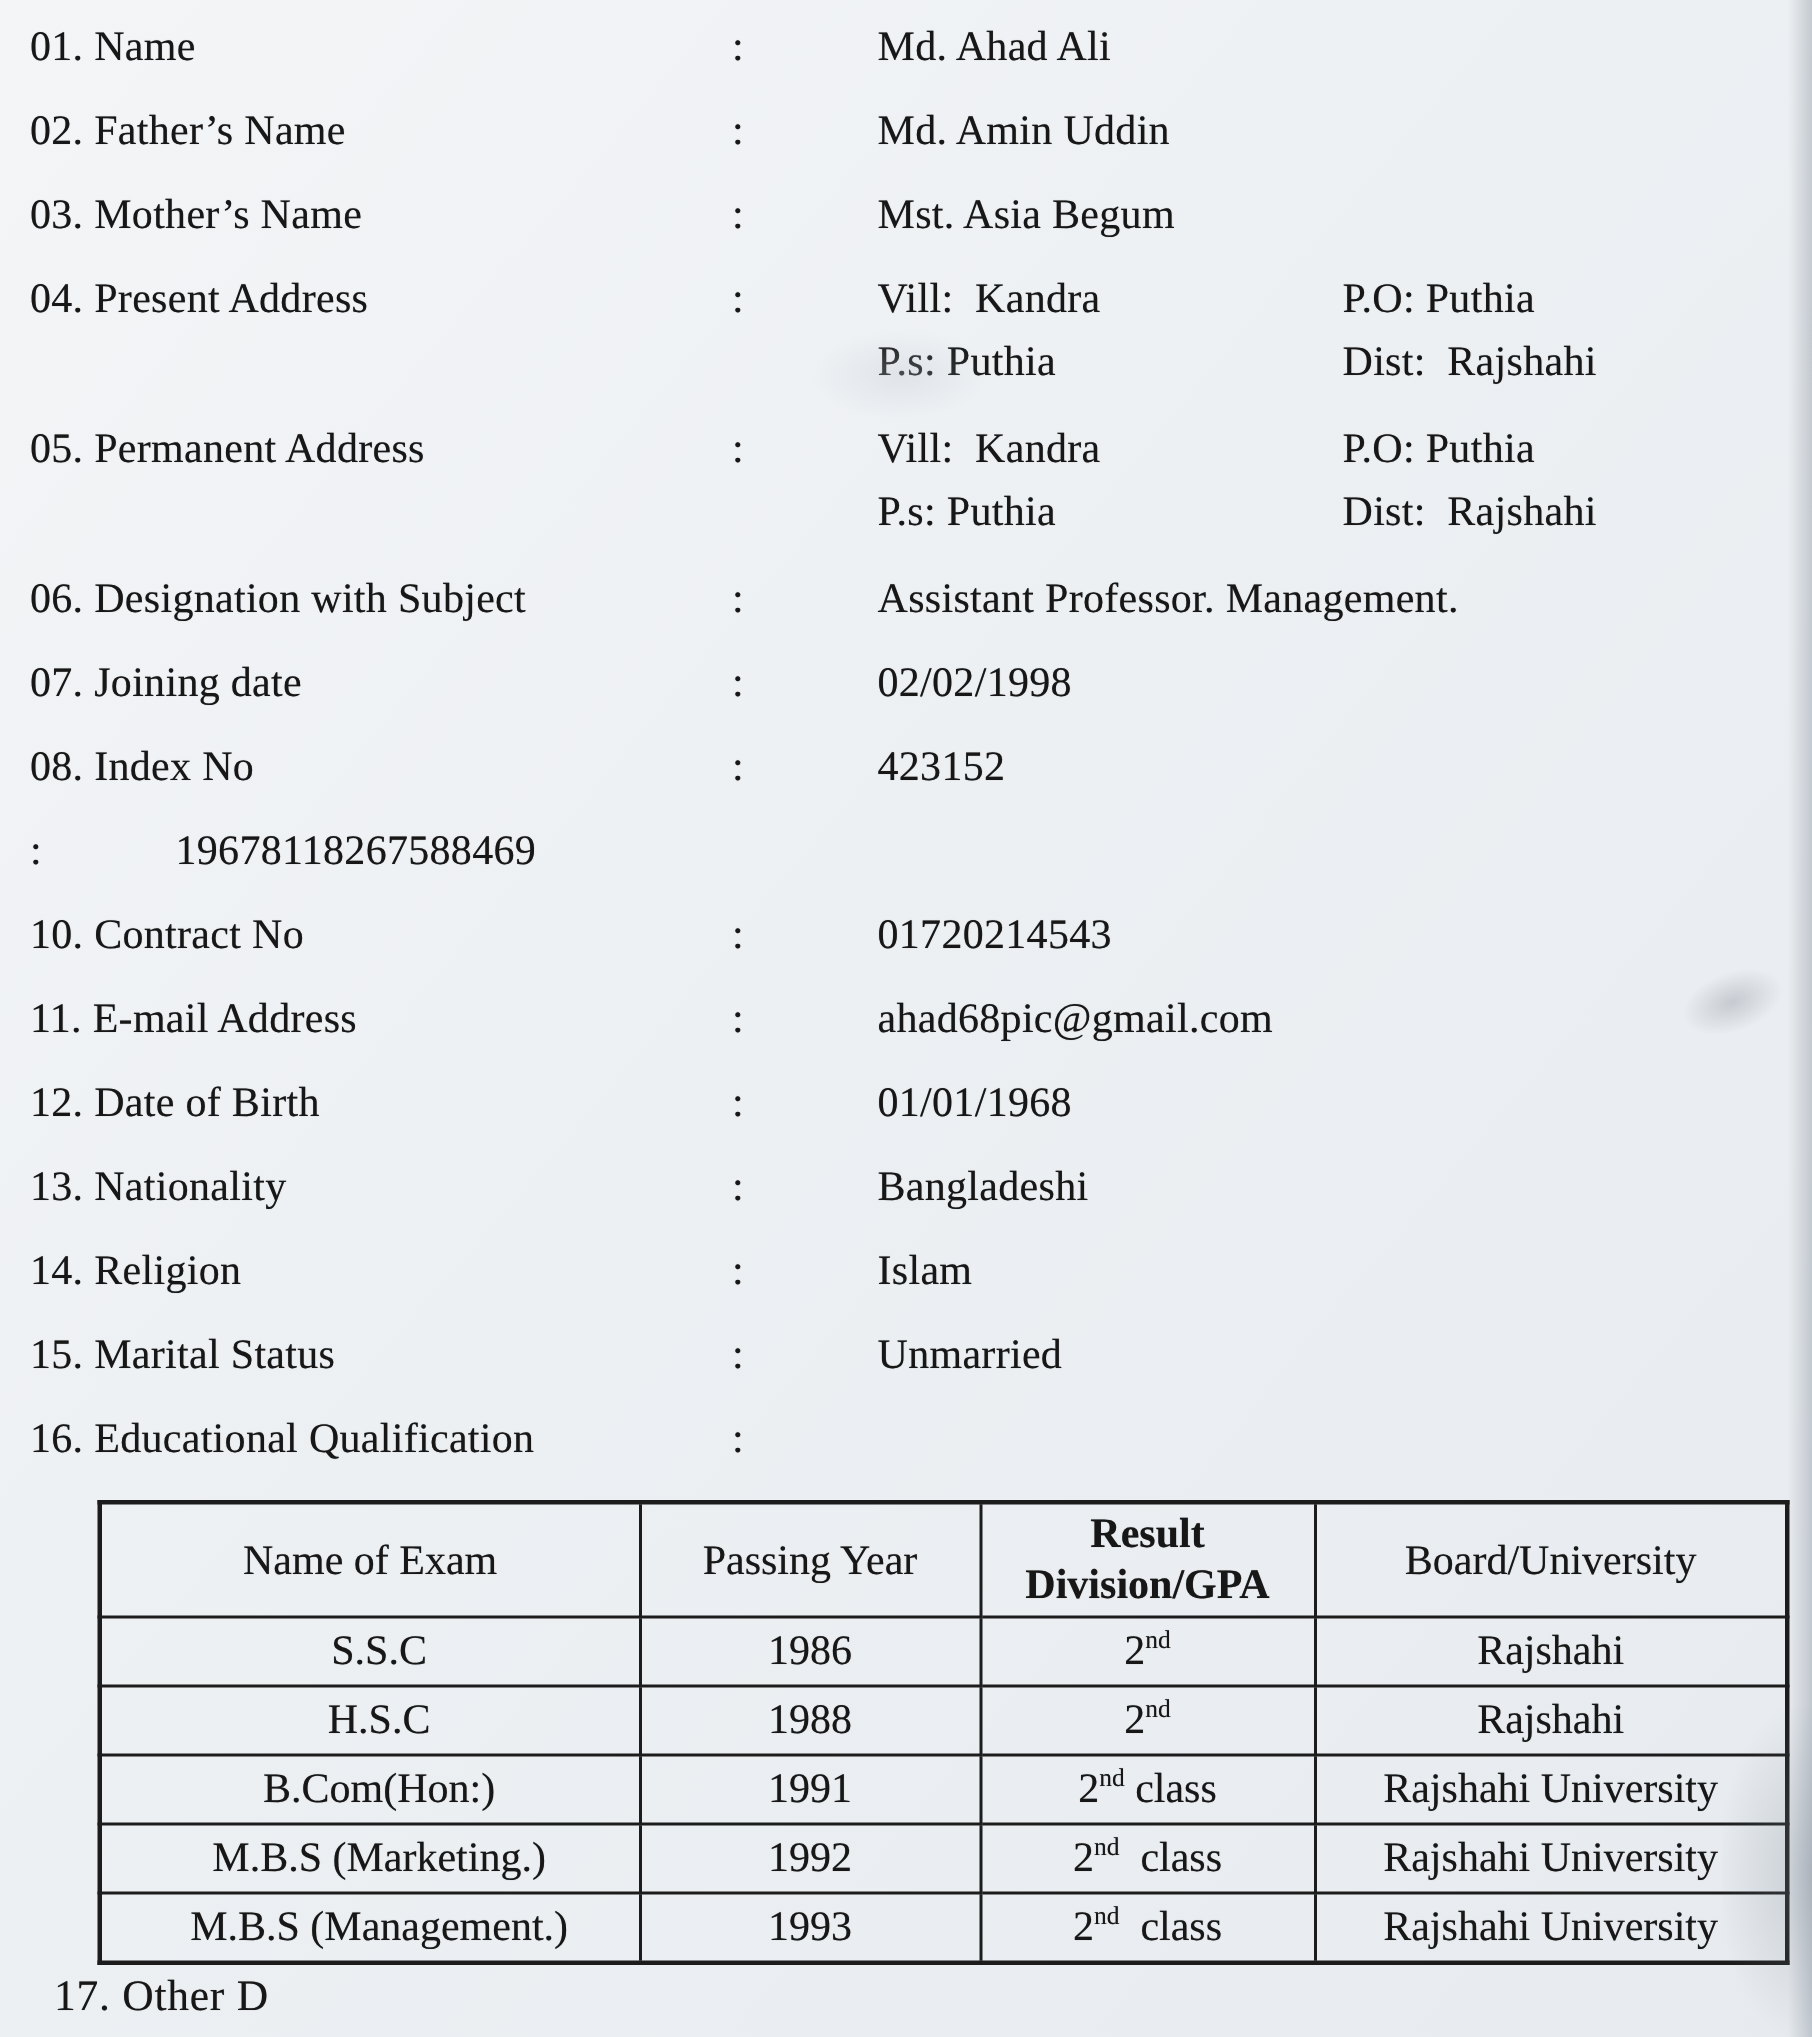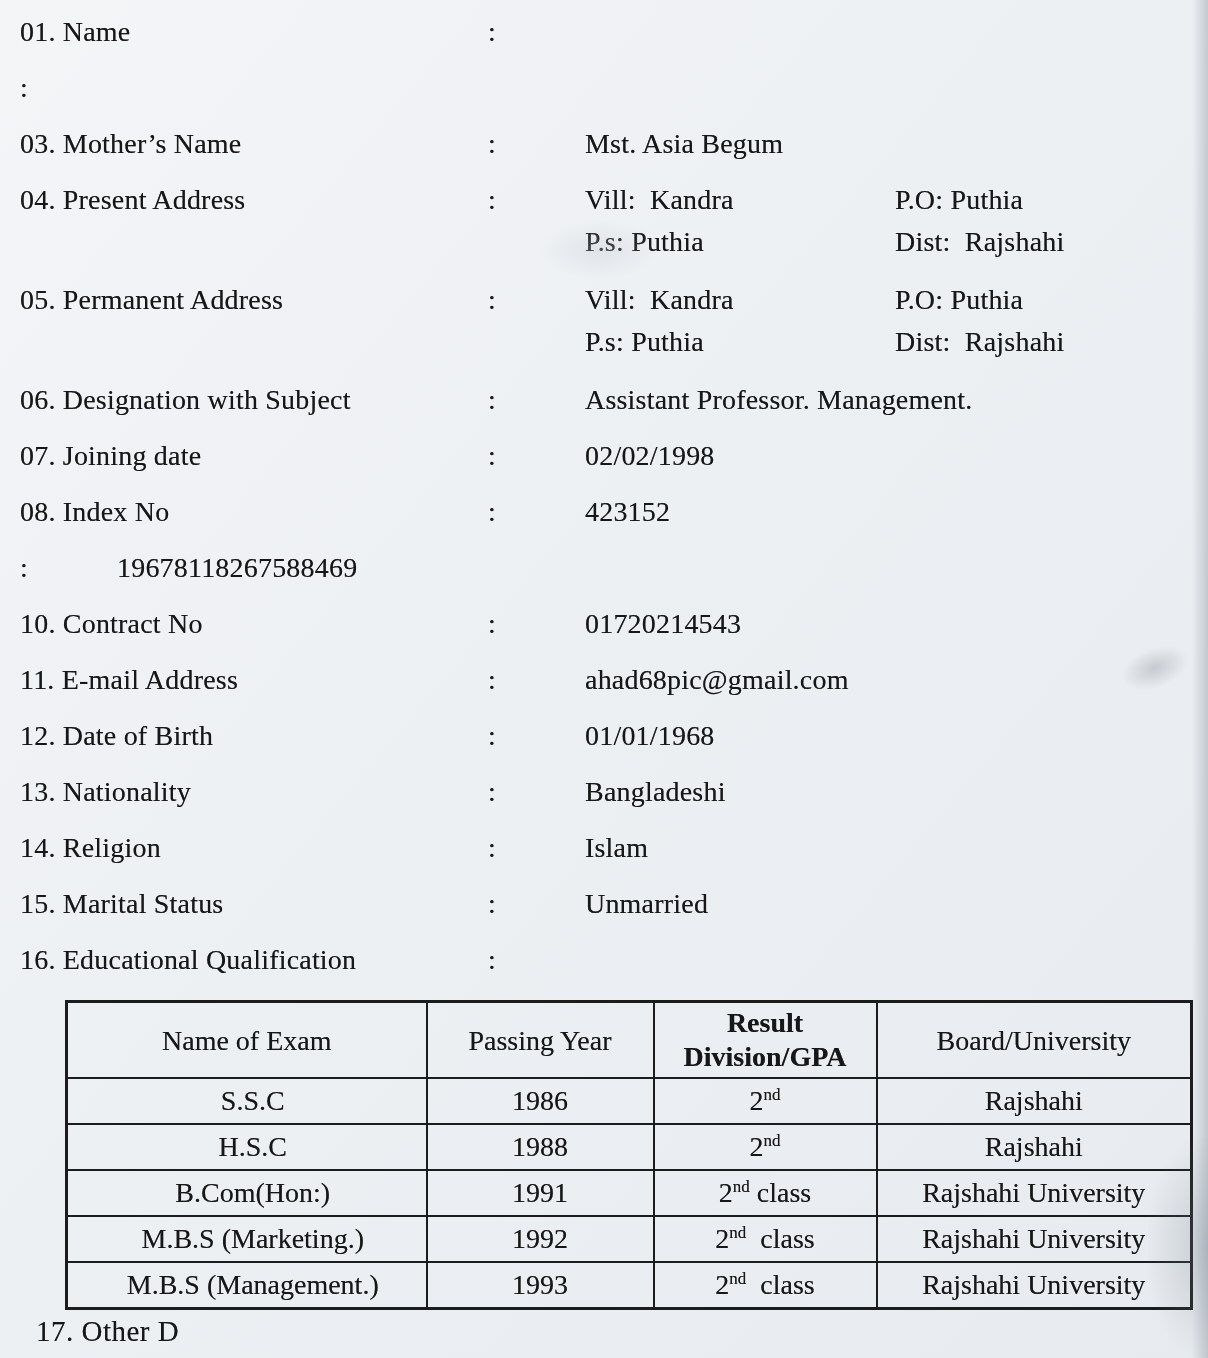--- a/index.html
+++ b/index.html
@@ -76,23 +76,26 @@
 </style>
 </head>
 <body>
 
 <div class="page">
   <div class="content">
 
     <div class="field-row">
       <span class="f-label">01. Name</span>
       <span class="f-colon">:</span>
-    </div>
-    <div class="field-row">
-      <span class="f-colon">:</span>
+      <span class="f-value">Md. Ahad Ali</span>
+    </div>
+    <div class="field-row">
+      <span class="f-label">02. Father’s Name</span>
+      <span class="f-colon">:</span>
+      <span class="f-value">Md. Amin Uddin</span>
     </div>
     <div class="field-row">
       <span class="f-label">03. Mother’s Name</span>
       <span class="f-colon">:</span>
       <span class="f-value">Mst. Asia Begum</span>
     </div>
 
     <div class="field-row addr">
       <span class="f-label">04. Present Address</span>
       <span class="f-colon">:</span>

